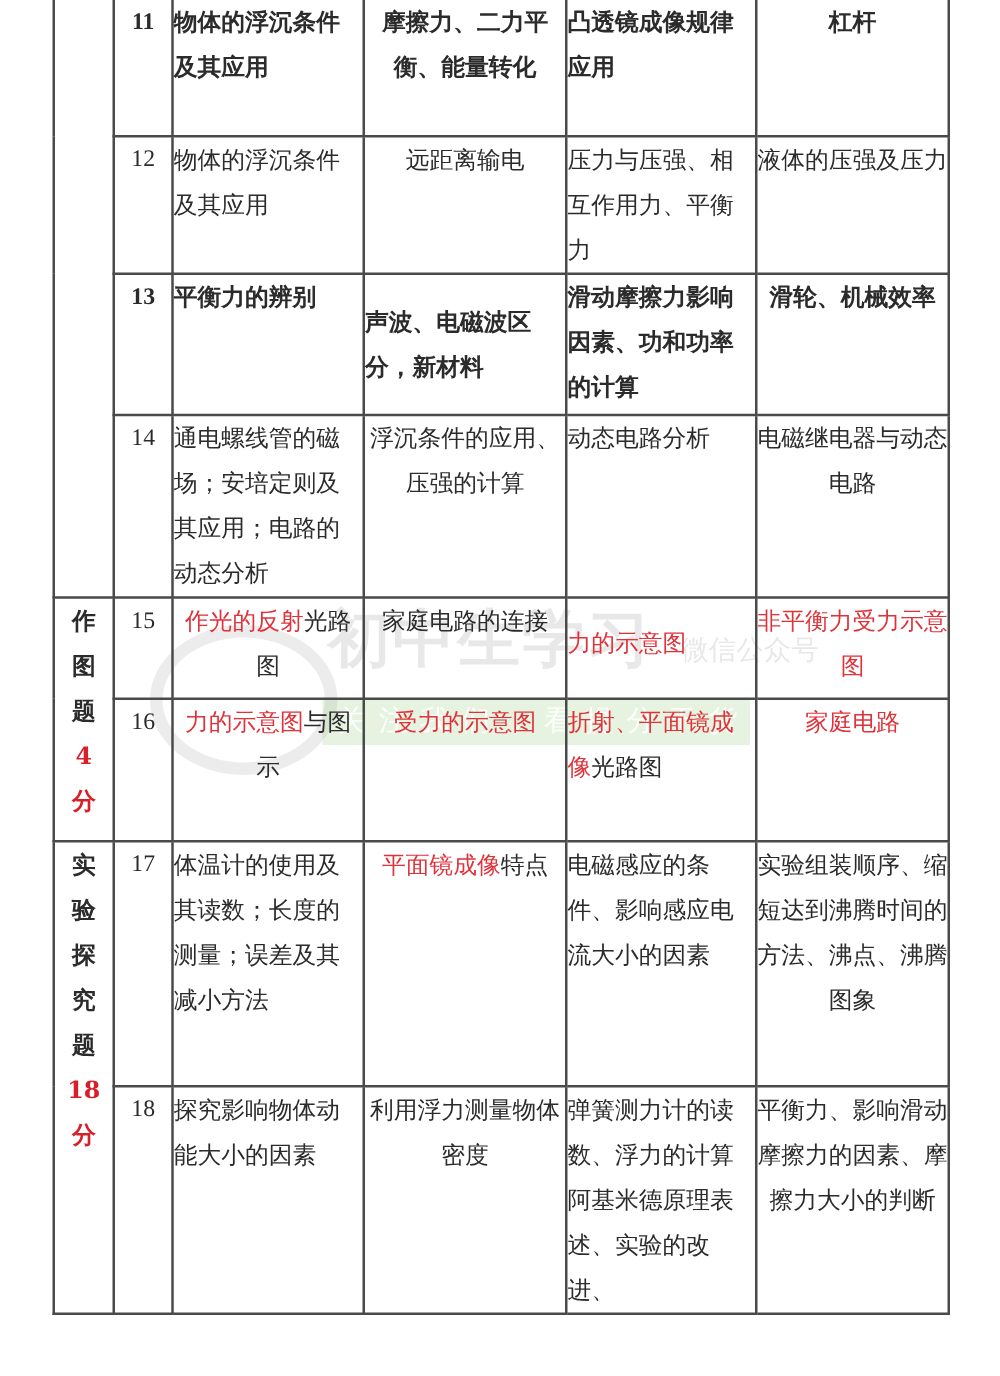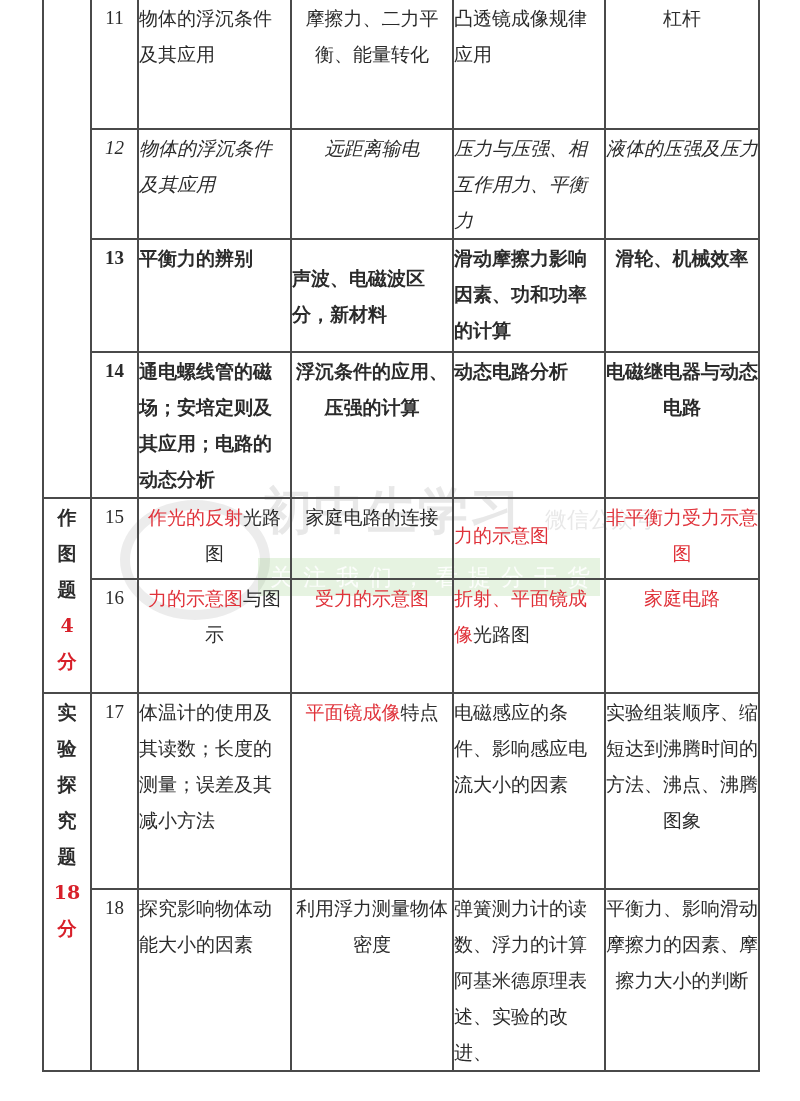--- a/index.html
+++ b/index.html
@@ -47,46 +47,46 @@
   <table class="exam">
     <colgroup>
       <col style="width:48px">
         <col style="width:47px">
         <col style="width:153px">
       <col style="width:162px">
         <col style="width:152px">
         <col style="width:154px">
     </colgroup>
     <tbody id="exam-body">
-        <tr style="height: 130px;">
+        <tr style="height: 110px; font-weight: bold;">
           <td class="cat" rowspan="4">
             <div class="cat-label"></div>
             <div class="cat-score"></div>
           </td>
           <td class="num">11</td>
           <td class="cell left"><span class="blk">物体的浮沉条件及其应用</span></td>
           <td class="cell center"><span class="blk">摩擦力、二力平衡、能量转化</span></td>
           <td class="cell left"><span class="blk">凸透镜成像规律应用</span></td>
           <td class="cell center"><span class="blk">杠杆</span></td>
         </tr>
-        <tr style="height: 92px; font-style: italic;">
+        <tr style="height: 92px;">
           <td class="num">12</td>
           <td class="cell left"><span class="blk">物体的浮沉条件及其应用</span></td>
           <td class="cell center"><span class="blk">远距离输电</span></td>
           <td class="cell left"><span class="blk">压力与压强、相互作用力、平衡力</span></td>
           <td class="cell center"><span class="blk">液体的压强及压力</span></td>
         </tr>
         <tr style="height: 113px; font-weight: bold;">
           <td class="num">13</td>
           <td class="cell left"><span class="blk">平衡力的辨别</span></td>
           <td class="cell left" style="padding-top: 20px;"><span class="blk">声波、电磁波区分，新材料</span></td>
           <td class="cell left"><span class="blk">滑动摩擦力影响因素、功和功率的计算</span></td>
           <td class="cell center"><span class="blk">滑轮、机械效率</span></td>
         </tr>
-        <tr style="height: 142px; font-weight: bold;">
+        <tr style="height: 142px;">
           <td class="num">14</td>
           <td class="cell left"><span class="blk">通电螺线管的磁场；安培定则及其应用；电路的动态分析</span></td>
           <td class="cell center"><span class="blk">浮沉条件的应用、压强的计算</span></td>
           <td class="cell left"><span class="blk">动态电路分析</span></td>
           <td class="cell center"><span class="blk">电磁继电器与动态电路</span></td>
         </tr>
         <tr style="height: 81px;">
           <td class="cat" rowspan="2">
             <div class="cat-label">
               <span>作</span>

